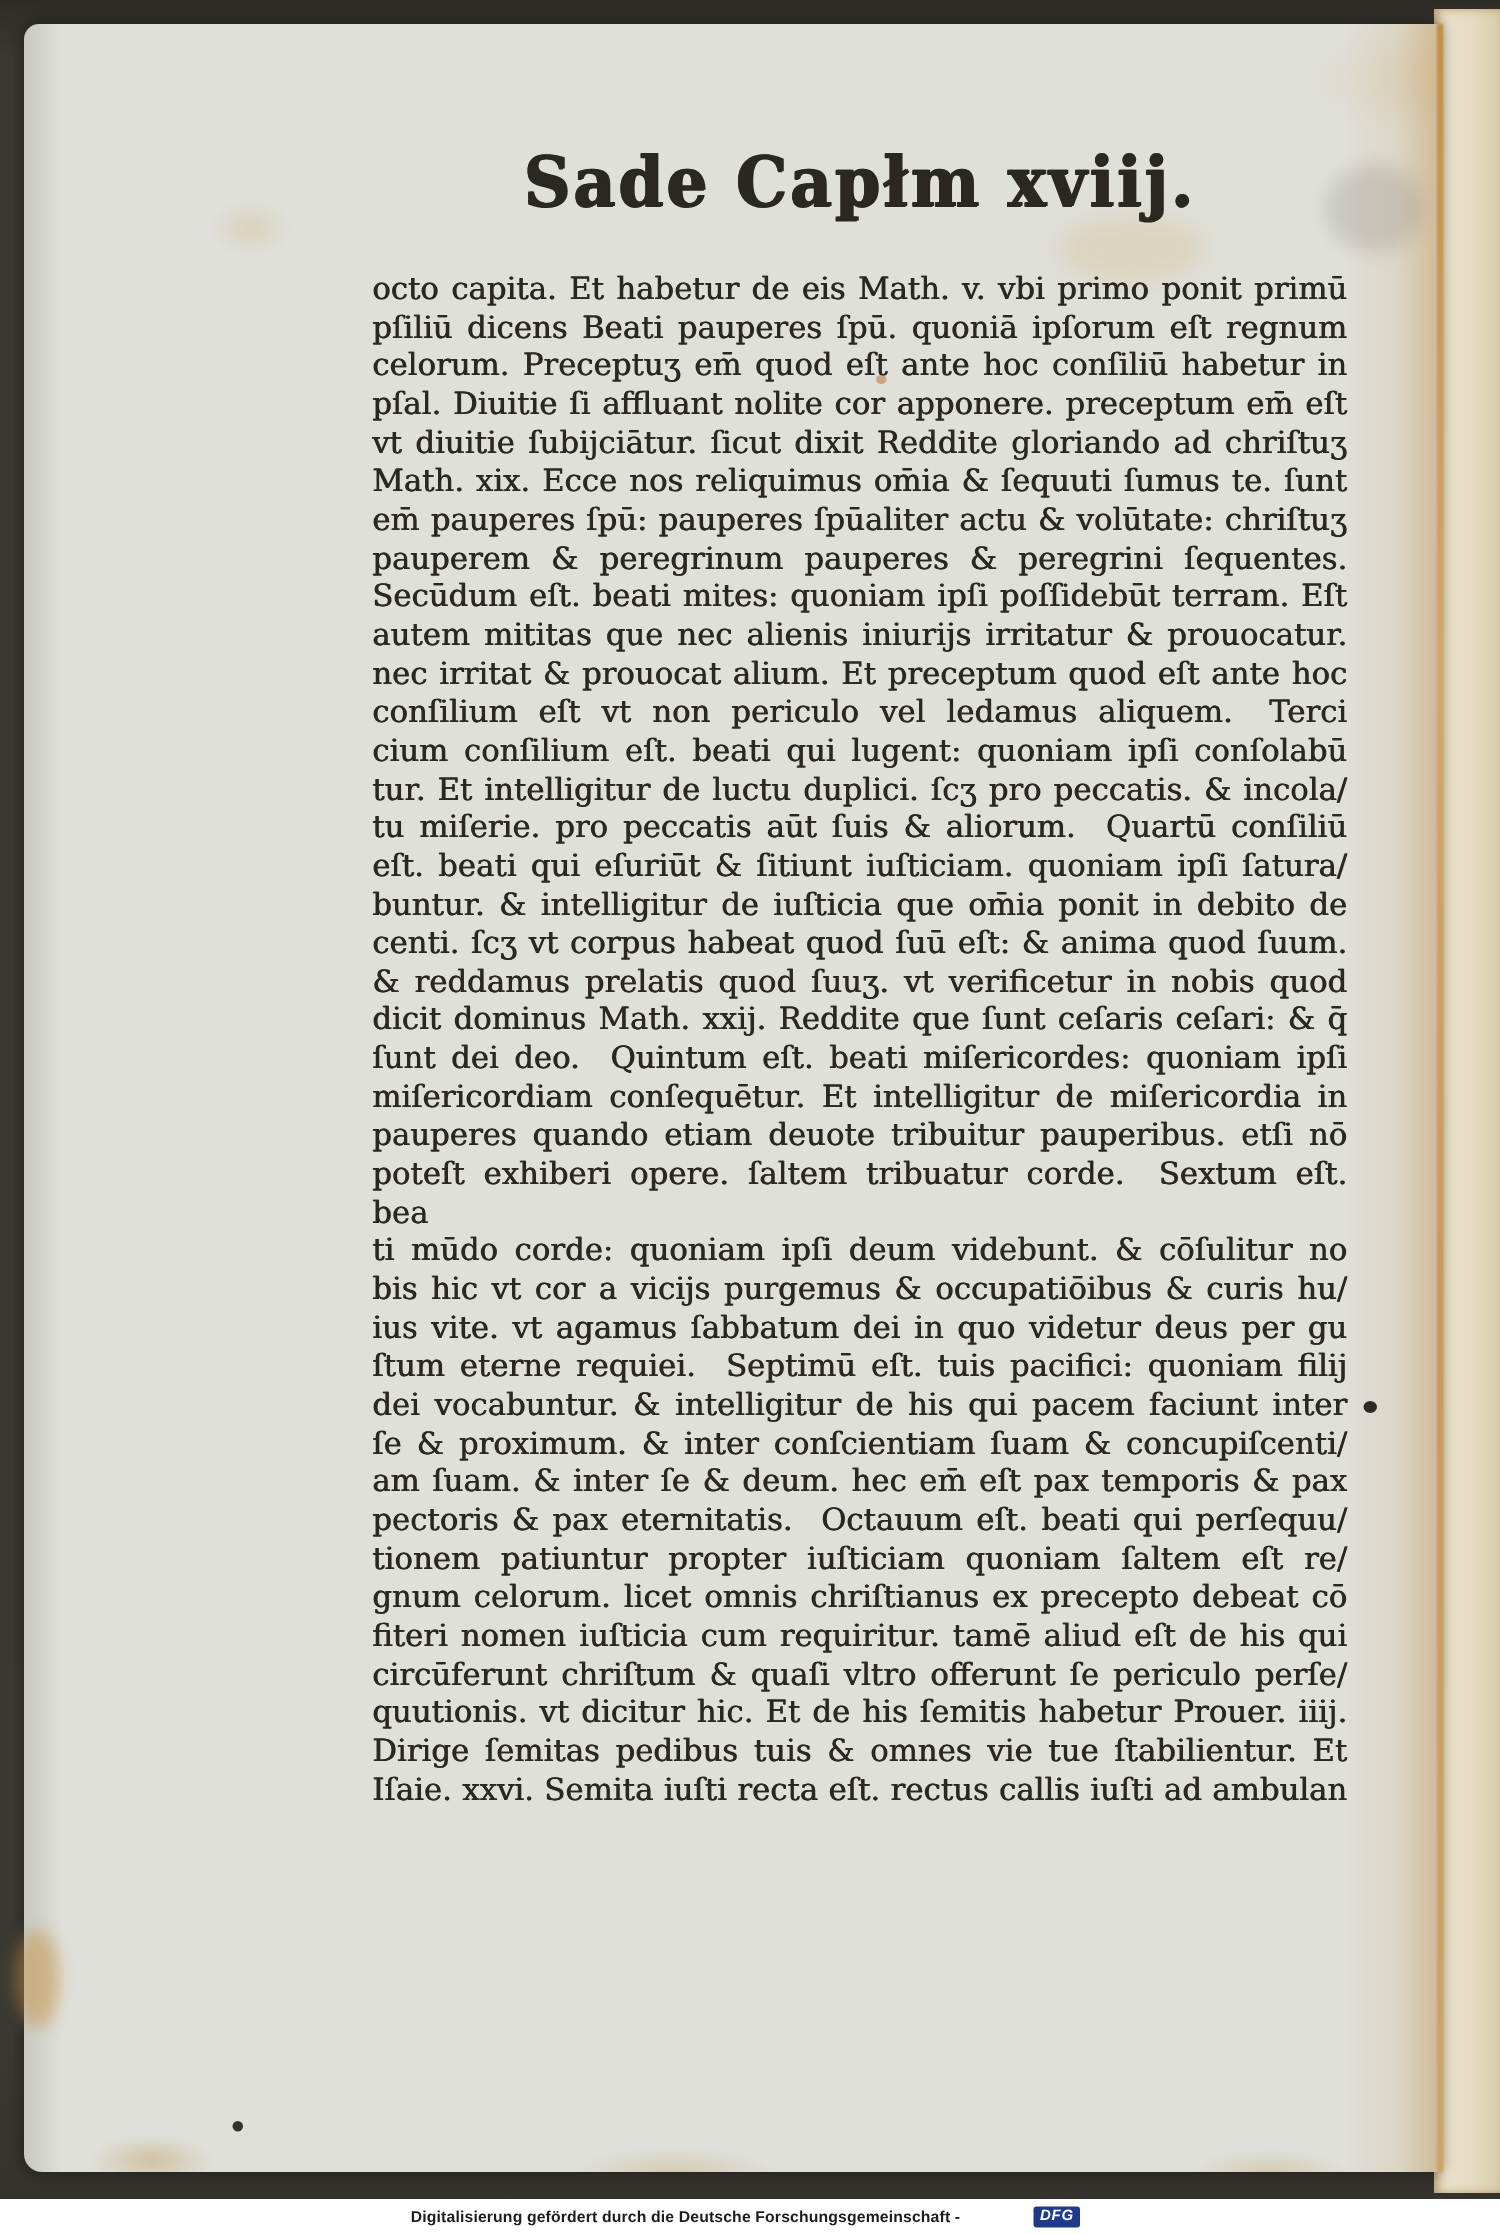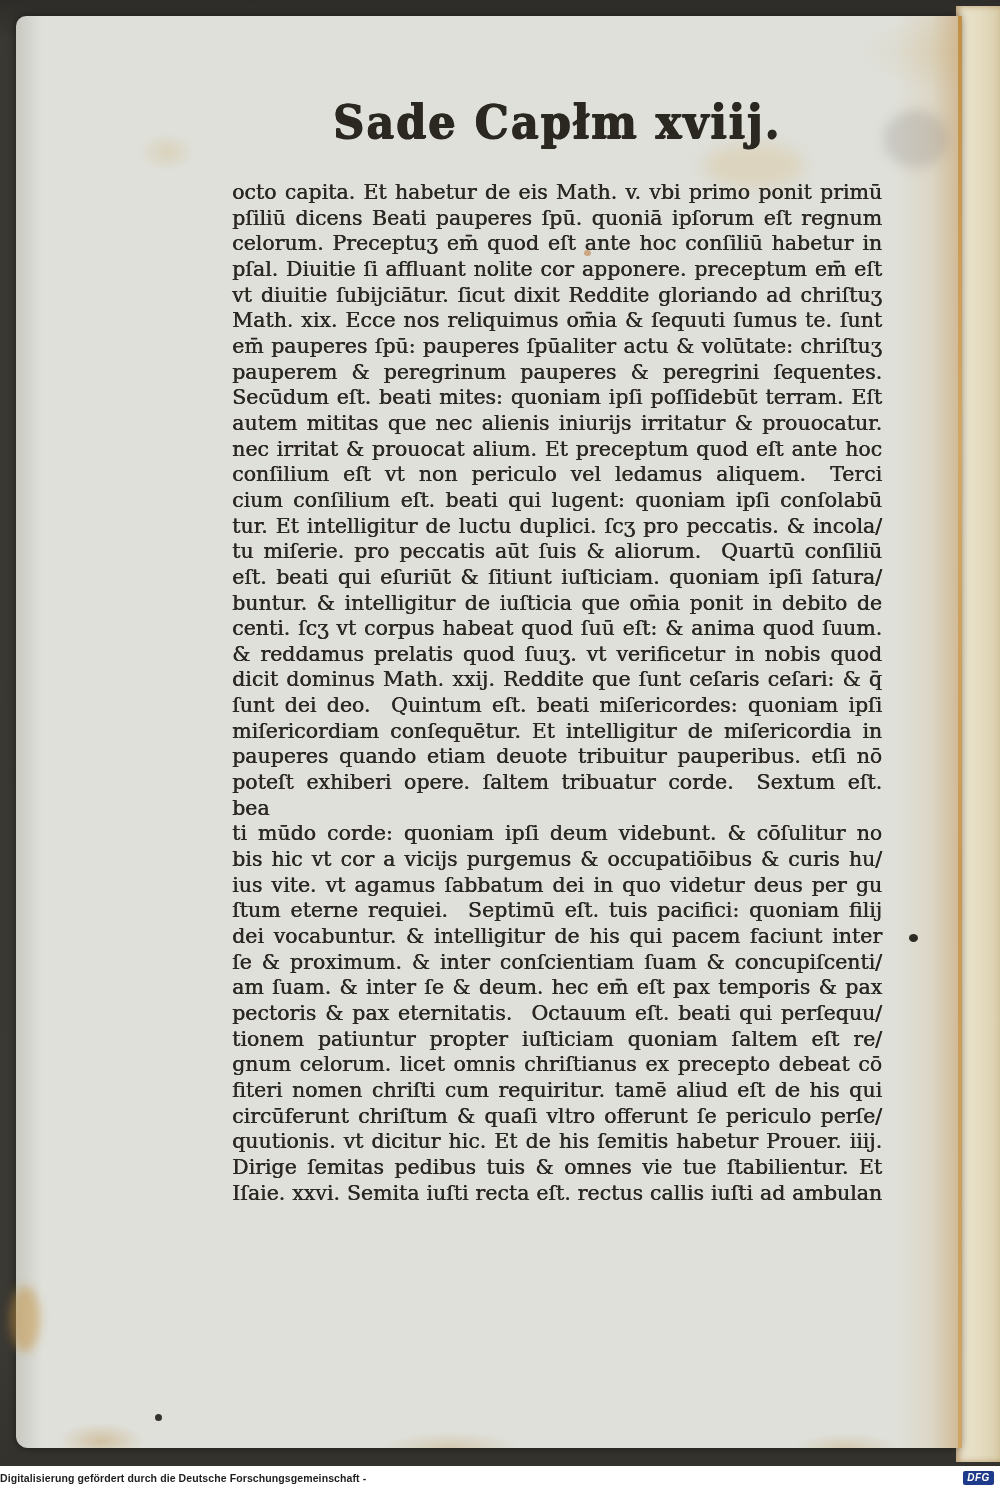--- a/index.html
+++ b/index.html
@@ -27,21 +27,21 @@
           linear-gradient(to right, rgba(148,146,136,.30), transparent 26px),
           linear-gradient(to left, rgba(193,146,80,.50), rgba(206,172,112,.20) 28px, transparent 64px),
           var(--paper,#dfe0da);
         box-shadow:0 0 10px rgba(0,0,0,.45);}
 
   
   .crease{position:absolute;right:-2px;top:0;width:4px;height:100%;
           background:linear-gradient(to bottom,#c29045 0,#d3a766 30%,#c89a55 60%,#cfa566 100%);
           filter:blur(.6px);}
 
-  .content{position:absolute;left:216px;top:76px;width:650px;}
+  .content{position:absolute;left:232px;top:76px;width:650px;}
 
   .heading{font-size:43px;line-height:60px;font-weight:bold;color:var(--ink,#2b2721);
            text-align:center;letter-spacing:2px;margin-bottom:6px;
            transform:scaleY(1.08);
            text-shadow:1.2px 0 0 currentColor,0 .6px 0 currentColor;}
 
   .textblock{color:var(--ink,#2b2721);font-size:20.5px;line-height:25.65px;margin-top:28px;}
   .textblock .line{text-align:justify;text-align-last:justify;text-justify:inter-word;
                    text-shadow:.45px 0 0 currentColor;}
 
@@ -51,21 +51,21 @@
   .dot-bottom{left:155px;top:1414px;width:7px;height:7px;background:#35322b;}
   .speck{position:absolute;left:584px;top:250px;width:7px;height:6px;border-radius:50%;
          background:rgba(186,118,56,.55);filter:blur(.5px);}
   .stain{position:absolute;border-radius:50%;pointer-events:none;}
   .stain-left-edge{left:10px;top:1286px;width:30px;height:66px;background:rgba(197,148,66,.5);filter:blur(5px);}
   .stain-heading{left:688px;top:128px;width:100px;height:44px;background:rgba(214,188,132,.32);filter:blur(8px);}
   .smudge-crease{left:884px;top:110px;width:64px;height:58px;background:rgba(125,115,108,.22);filter:blur(6px);}
 
   
   .footer{position:absolute;left:0;top:1466px;width:1000px;height:23px;background:var(--footer-bg,#fff);
-          display:flex;align-items:center;justify-content:space-between;gap:5px;padding-right:6px;box-sizing:border-box;
+          display:flex;align-items:center;justify-content:center;gap:5px;padding-right:6px;box-sizing:border-box;
           font-family:"Liberation Sans", sans-serif;}
   .credit{font-size:10.5px;font-weight:bold;color:var(--footer-text,#1d1d1b);letter-spacing:.1px;}
   .dfg{display:inline-flex;align-items:center;justify-content:center;
        width:31px;height:14px;border-radius:2px;background:var(--dfg-blue,#1e3a8a);
        color:#fff;font-size:10px;font-weight:bold;font-style:italic;letter-spacing:.5px;margin-left:44px;}
 </style>
 </head>
 <body>
 
 <div class="scan">
@@ -105,21 +105,21 @@
           <div class="line">ti mūdo corde: quoniam ipſi deum videbunt. &amp; cōſulitur no</div>
           <div class="line">bis hic vt cor a vicijs purgemus &amp; occupatiōibus &amp; curis hu/</div>
           <div class="line">ius vite. vt agamus ſabbatum dei in quo videtur deus per gu</div>
           <div class="line">ſtum eterne requiei.  Septimū eſt. tuis pacifici: quoniam filij</div>
           <div class="line">dei vocabuntur. &amp; intelligitur de his qui pacem faciunt inter</div>
           <div class="line">ſe &amp; proximum. &amp; inter conſcientiam ſuam &amp; concupiſcenti/</div>
           <div class="line">am ſuam. &amp; inter ſe &amp; deum. hec em̄ eſt pax temporis &amp; pax</div>
           <div class="line">pectoris &amp; pax eternitatis.  Octauum eſt. beati qui perſequu/</div>
           <div class="line">tionem patiuntur propter iuſticiam quoniam ſaltem eſt re/</div>
           <div class="line">gnum celorum. licet omnis chriſtianus ex precepto debeat cō</div>
-          <div class="line">fiteri nomen chriſti cum requiritur. tamē aliud eſt de his qui</div>
+          <div class="line">fiteri nomen iuſticia cum requiritur. tamē aliud eſt de his qui</div>
           <div class="line">circūferunt chriſtum &amp; quaſi vltro offerunt ſe periculo perſe/</div>
           <div class="line">quutionis. vt dicitur hic. Et de his ſemitis habetur Prouer. iiij.</div>
           <div class="line">Dirige ſemitas pedibus tuis &amp; omnes vie tue ſtabilientur. Et</div>
           <div class="line">Iſaie. xxvi. Semita iuſti recta eſt. rectus callis iuſti ad ambulan</div>
         </div>
     </div>
   </div>
 
   <div class="stain stain-left-edge"></div>
   <div class="smudge-crease stain"></div>

